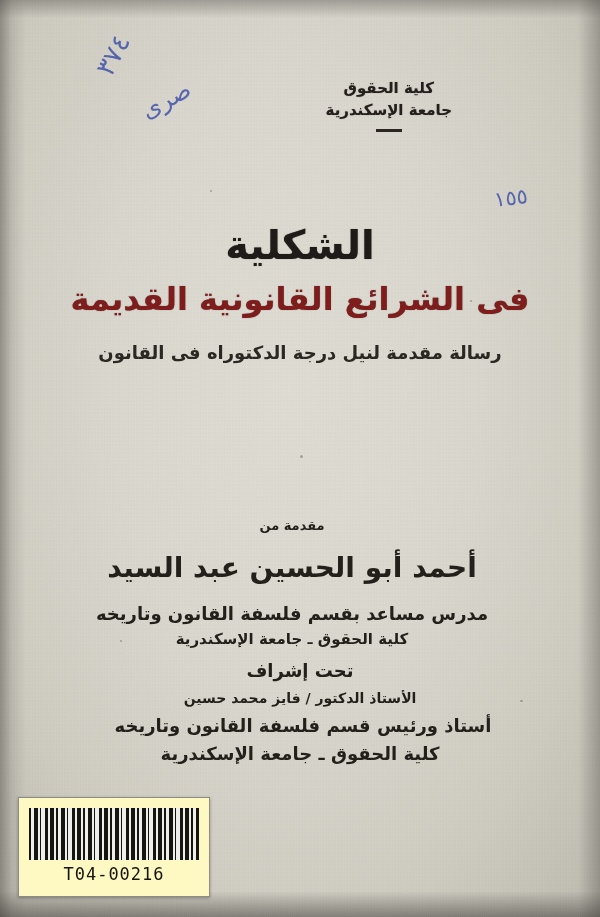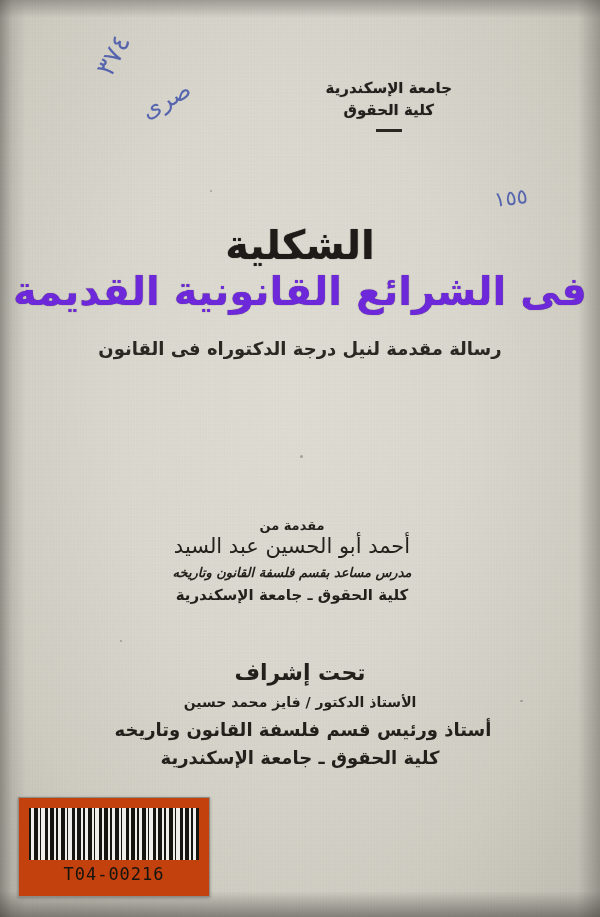--- a/index.html
+++ b/index.html
@@ -120,24 +120,24 @@
     text-align: center;
   }
   .title-line1 {
     font-size: 40px;
     font-weight: bold;
     color: #1f1b18;
     letter-spacing: 0px;
     text-shadow: 0 0 1px rgba(30,26,22,0.6);
   }
   .title-line2 {
-    font-size: 40px;
-    font-weight: bold;
-    color: #6d28d9;
-    margin-top: 0;
+    font-size: 32px;
+    font-weight: bold;
+    color: #7f1d1d;
+    margin-top: 12px;
     text-shadow: 0 0 1px rgba(30,26,22,0.6);
   }
   .subtitle {
     font-size: 18px;
     font-weight: bold;
     color: #2b2723;
     margin-top: 24px;
   }
 
   
@@ -147,47 +147,46 @@
     left: 0;
     right: 16px;
     text-align: center;
     color: #231f1b;
   }
   .author-label {
     font-size: 13px;
     font-weight: bold;
   }
   .author-name {
-    font-size: 21px;
-    font-weight: normal;
-    margin-top: 1px;
+    font-size: 28px;
+    font-weight: bold;
+    margin-top: 18px;
   }
   .author-role1 {
-    font-size: 13px;
-    font-weight: bold;
-    margin-top: 7px;
-    font-style: italic;
+    font-size: 18px;
+    font-weight: bold;
+    margin-top: 19px;
   }
   .author-role2 {
     font-size: 15px;
     font-weight: bold;
     margin-top: 6px;
   }
 
   
   .supervisor-block {
     position: absolute;
     top: 660px;
     left: 0;
     right: 0;
     text-align: center;
     color: #231f1b;
   }
   .sup-label {
-    font-size: 22px;
+    font-size: 18px;
     font-weight: bold;
   }
   .sup-name {
     font-size: 14px;
     font-weight: bold;
     margin-top: 9px;
   }
   .sup-role1 {
     font-size: 18px;
     font-weight: bold;
@@ -200,21 +199,21 @@
     margin-top: 7px;
   }
 
   
   .barcode-label {
     position: absolute;
     left: 18px;
     bottom: 20px;
     width: 190px;
     height: 98px;
-    background: #c2410c;
+    background: #fef9c3;
     border: 1px solid #8e8b84;
     box-shadow: 0 1px 3px rgba(0,0,0,0.3);
   }
   .barcode-bars {
     position: absolute;
     left: 10px;
     right: 10px;
     top: 10px;
     height: 52px;
     background-image:
@@ -256,22 +255,22 @@
   <div class="edge-right"></div>
   <div class="edge-bottom"></div>
 
   <div class="speck" style="left:300px; top:455px; width:3px; height:3px;"></div>
   <div class="speck" style="left:120px; top:640px; width:2px; height:2px;"></div>
   <div class="speck" style="left:470px; top:300px; width:2px; height:2px;"></div>
   <div class="speck" style="left:520px; top:700px; width:3px; height:2px;"></div>
   <div class="speck" style="left:210px; top:190px; width:2px; height:2px;"></div>
 
   <div class="institution">
+    <div>كلية الحقوق</div>
     <div>جامعة الإسكندرية</div>
-    <div>كلية الحقوق</div>
     <div class="rule"></div>
   </div>
 
   <div class="hand hand-number">٣٧٤</div>
   <div class="hand hand-word">صرى</div>
   <div class="hand hand-shelf">١٥٥</div>
 
   <div class="title-block">
     <div class="title-line1 ink">الشكلية</div>
     <div class="title-line2 ink">فى الشرائع القانونية القديمة</div>

